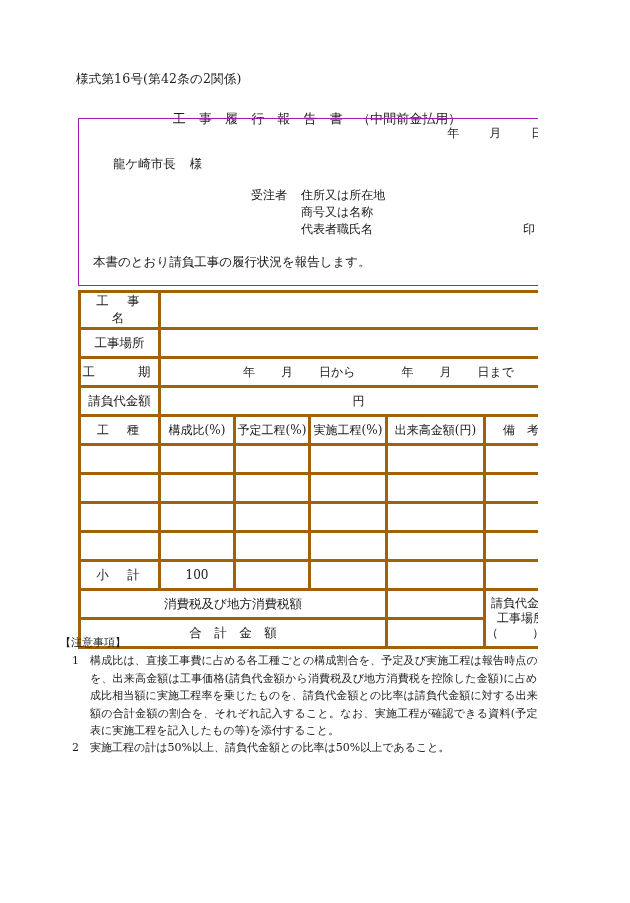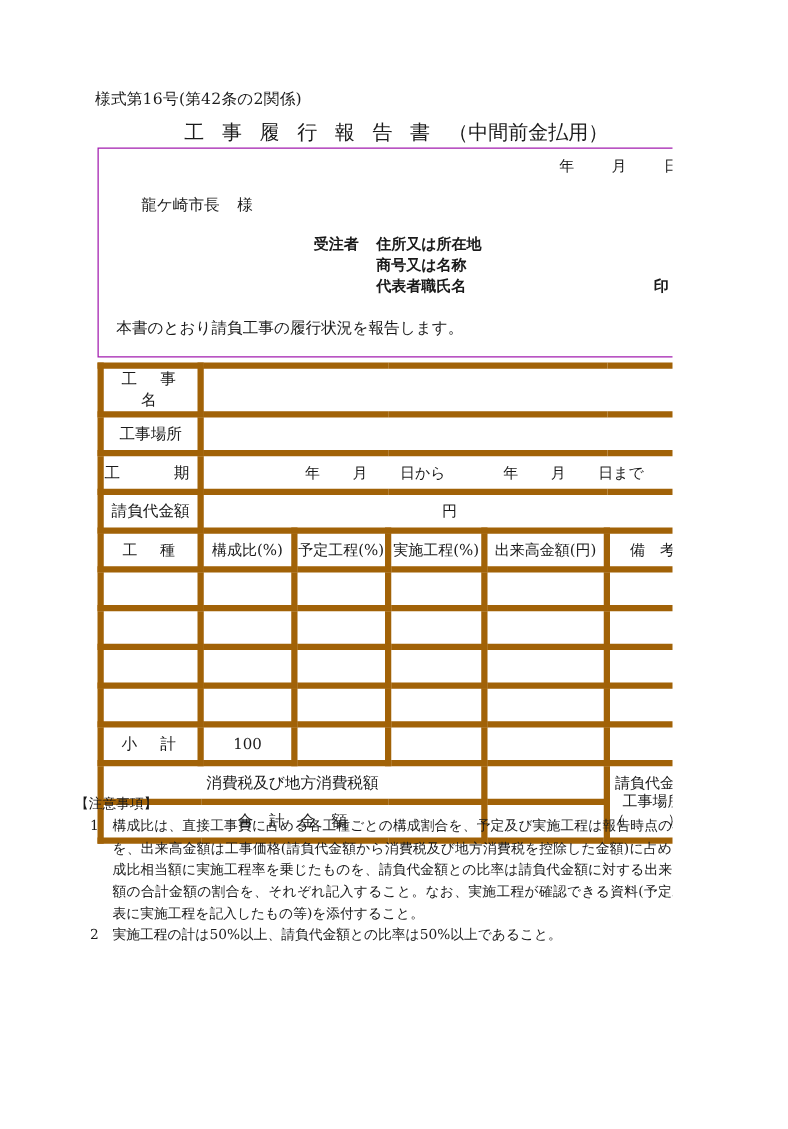--- a/index.html
+++ b/index.html
@@ -31,24 +31,24 @@
     top: 71px;
     font-size: 12.5px;
     letter-spacing: 0.2px;
     white-space: nowrap;
   }
 
   
   .doc-title {
     position: absolute;
     left: 78px;
-    top: 96px;
+    top: 110px;
     width: 478px;
     text-align: center;
-    font-size: 16px;
+    font-size: 13px;
     white-space: nowrap;
   }
   .doc-title .spaced {
     letter-spacing: 4.5px;
   }
   .doc-title .subtitle {
     margin-left: 10px;
   }
 
   
@@ -79,21 +79,20 @@
     white-space: nowrap;
   }
   .addressee .honorific { margin-left: 14px; }
 
   .contractor {
     position: absolute;
     left: 0;
     top: 68px;
     width: 100%;
     font-size: 12px;
-    font-weight: bold;
   }
   .contractor-row {
     position: relative;
     height: 17px;
     white-space: nowrap;
   }
   .contractor-label {
     position: absolute;
     left: 172px;
   }
@@ -118,21 +117,21 @@
   .main-table {
     position: absolute;
     left: 78px;
     top: 290px;
     width: 478px;
     border-collapse: collapse;
     table-layout: fixed;
     font-size: 12px;
   }
   .main-table td {
-    border: 5px solid #a16207;
+    border: 3px solid #a16207;
     padding: 0;
     height: 26px;
     vertical-align: middle;
     text-align: center;
   }
   .lbl {
     font-size: 12.5px;
   }
   .wide-space { letter-spacing: 6px; padding-left: 6px; }
   .mid-space  { letter-spacing: 3px; padding-left: 3px; }

